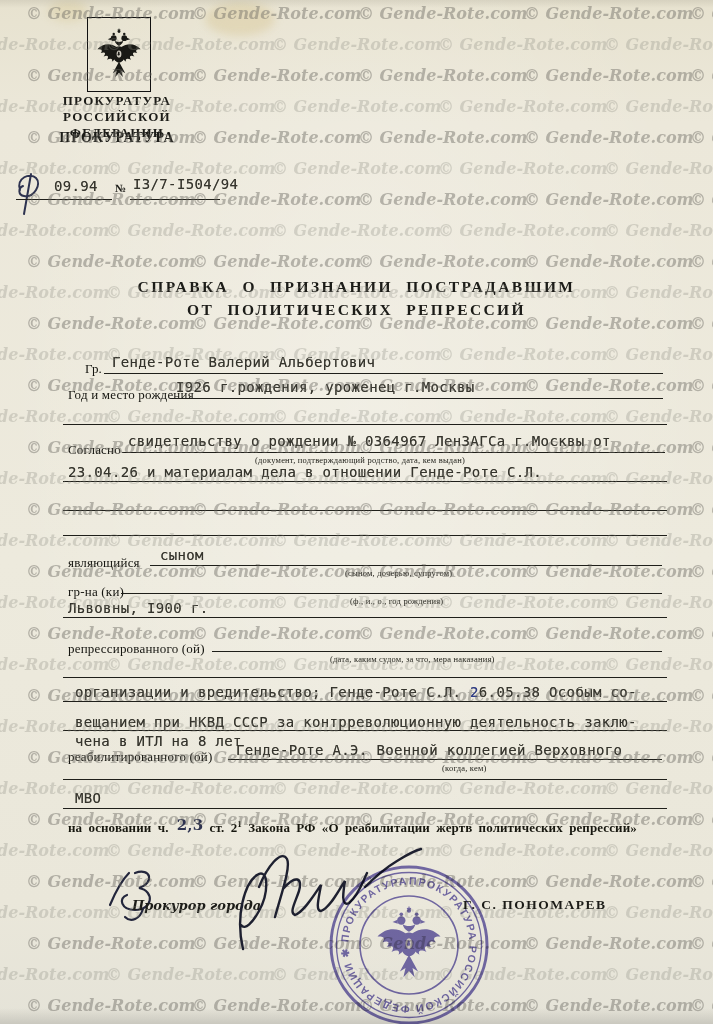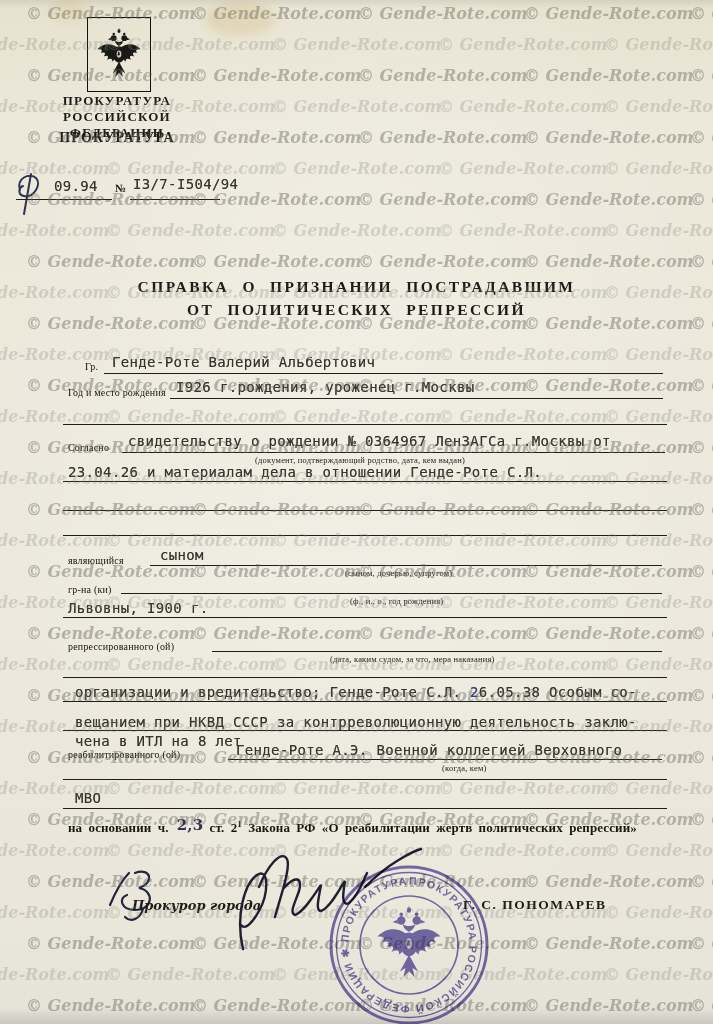--- a/index.html
+++ b/index.html
@@ -14,21 +14,21 @@
   
   #wm-layer{position:absolute;inset:0;z-index:6;pointer-events:none;overflow:hidden;}
   .wm{position:absolute;font-family:"DejaVu Serif",serif;font-style:italic;font-weight:bold;
       font-size:16px;white-space:nowrap;color:rgba(105,103,96,.44);}
   .wm-light{color:rgba(140,138,130,.30);}
   
   .abs{position:absolute;}
   .hdr{font-weight:bold;letter-spacing:1.2px;text-align:center;font-size:13px;}
   .typed{font-family:"DejaVu Sans Mono",monospace;font-size:14px;letter-spacing:.35px;
          color:#35342d;white-space:pre;text-shadow:0 0 .5px rgba(40,40,30,.55);}
-  .label{font-size:10px;color:#14140f;letter-spacing:.2px;}
+  .label{font-size:13px;color:#14140f;letter-spacing:.2px;}
   .cap{font-size:8.5px;color:#23231d;white-space:nowrap;letter-spacing:.2px;}
   .rule{border-bottom:1.6px solid #1f1f1a;height:0;}
   .title-line{font-weight:bold;font-size:15.5px;letter-spacing:2.4px;word-spacing:7px;
       text-align:center;white-space:nowrap;}
   .para{font-size:13px;font-weight:600;letter-spacing:.1px;white-space:nowrap;color:#17170f;}
   .ink{color:#2b3a8c;}
   .hand{font-family:"DejaVu Serif",serif;color:#2e3350;}
   .sig-label{font-family:"DejaVu Serif",serif;font-style:italic;font-weight:bold;font-size:13px;}
   .sig-name{font-weight:bold;font-size:13.5px;letter-spacing:1.5px;margin-left:8px;}
   .arms-box{border:1.6px solid #111;display:flex;align-items:center;justify-content:center;}

